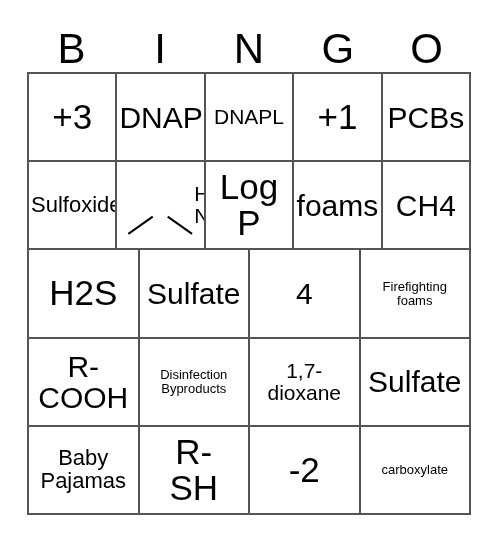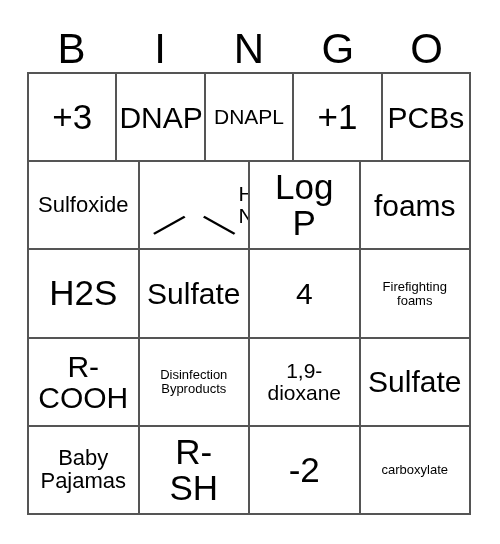--- a/index.html
+++ b/index.html
@@ -165,20 +165,23 @@
           <span class="struct-label" id="struct-n">N</span>
         </span>
       </div>
       <div class="cell">
         <span class="cell-text fs-xl">Log
 P</span>
       </div>
       <div class="cell">
         <span class="cell-text fs-lg">foams</span>
       </div>
+      <div class="cell">
+        <span class="cell-text fs-lg">CH4</span>
+      </div>
     </div>
 
     <div class="grid-row">
       <div class="cell">
         <span class="cell-text fs-xl">H2S</span>
       </div>
       <div class="cell">
         <span class="cell-text fs-lg">Sulfate</span>
       </div>
       <div class="cell">
@@ -193,21 +196,21 @@
     <div class="grid-row">
       <div class="cell">
         <span class="cell-text fs-lg">R-
 COOH</span>
       </div>
       <div class="cell">
         <span class="cell-text fs-xs">Disinfection
 Byproducts</span>
       </div>
       <div class="cell">
-        <span class="cell-text fs-md">1,9-
+        <span class="cell-text fs-md">1,7-
 dioxane</span>
       </div>
       <div class="cell">
         <span class="cell-text fs-lg">Sulfate</span>
       </div>
     </div>
 
     <div class="grid-row">
       <div class="cell">
         <span class="cell-text fs-sm">Baby

